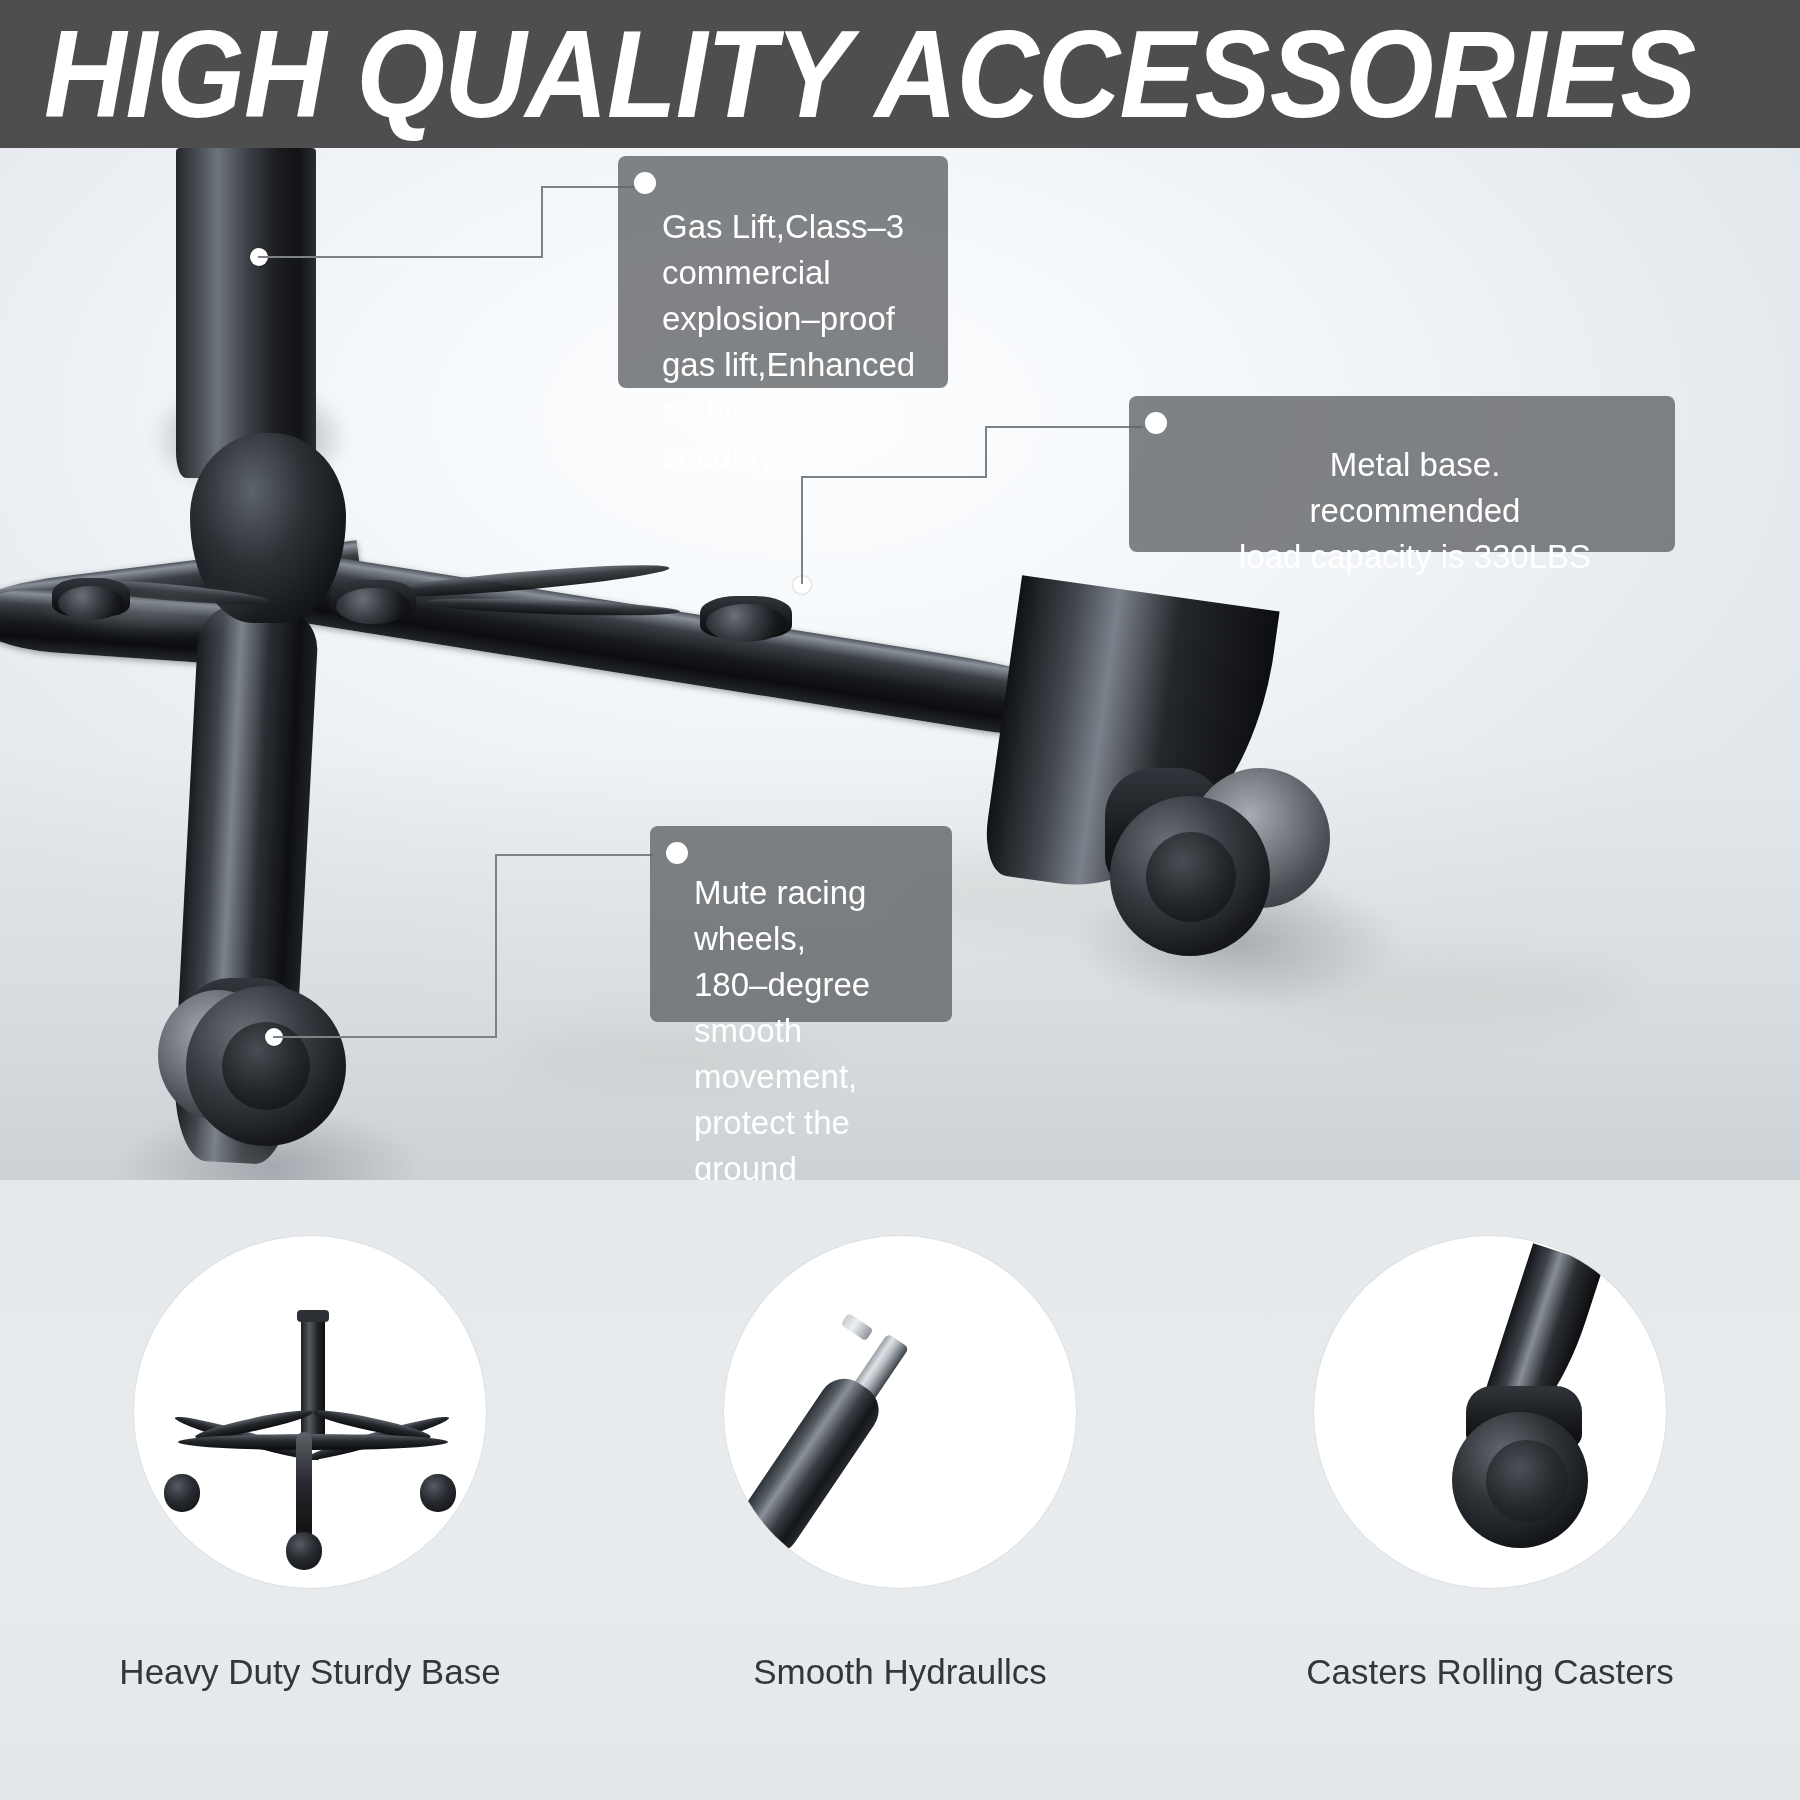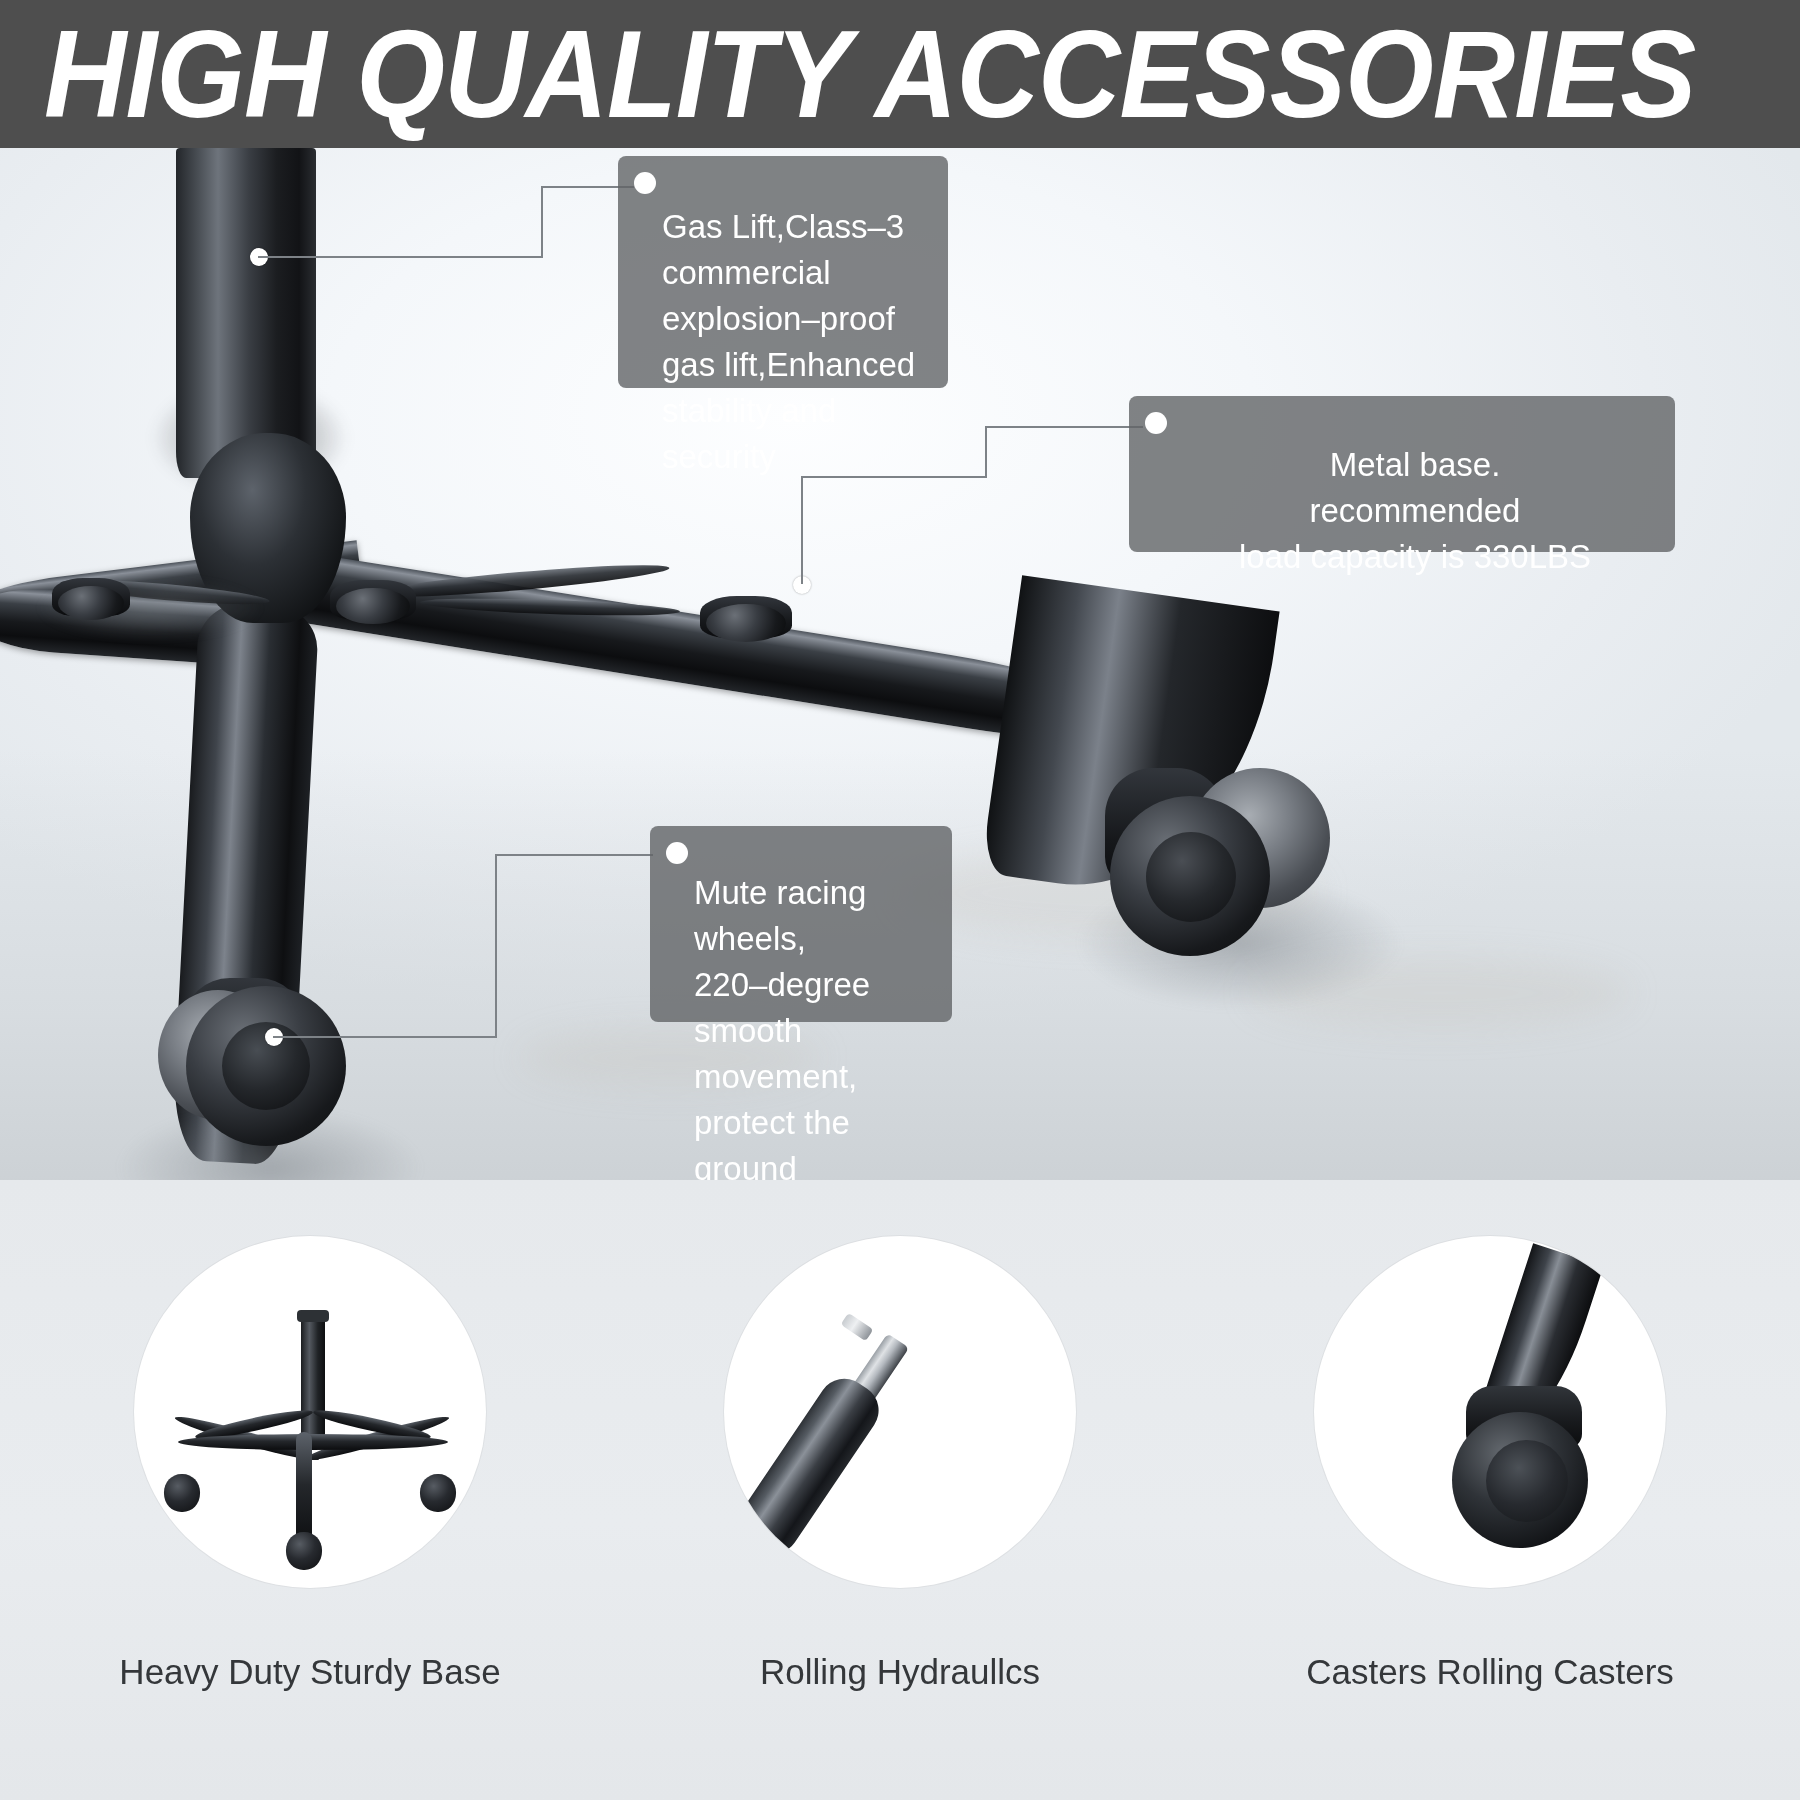--- a/index.html
+++ b/index.html
@@ -446,21 +446,21 @@
     </div>
 
     <div class="anchor-dot" style="left:265px; top:880px;"></div>
     <div class="lead h" style="left:273px; top:888px;  width:222px;"></div>
     <div class="lead v" style="left:495px; top:706px;  height:184px;"></div>
     <div class="lead h" style="left:495px; top:706px;  width:158px;"></div>
 
     <div class="callout" style="left:650px; top:678px; width:302px; height:196px;">
       <div class="callout-dot"></div>
       <div class="callout-text" style="top:44px;">Mute racing wheels,
-220–degree smooth
+180–degree smooth
 movement,
 protect the ground</div>
     </div>
 
   </div>
 
   <div class="bottom">
 
     <div class="thumb" style="left:134px; top:56px;">
       <div class="t1-post"></div>
@@ -477,21 +477,21 @@
       <div class="t1-wheel" style="left:286px; top:238px;"></div>
       <div class="t1-wheel" style="left:152px; top:296px;"></div>
     </div>
     <div class="thumb-caption" style="left:10px; top:470px;">Heavy Duty Sturdy Base</div>
 
     <div class="thumb" style="left:724px; top:56px;">
       <div class="t2-rod-tip"></div>
       <div class="t2-rod"></div>
       <div class="t2-cyl"></div>
     </div>
-    <div class="thumb-caption" style="left:600px; top:470px;">Rolling Hydraullcs</div>
+    <div class="thumb-caption" style="left:600px; top:470px;">Smooth Hydraullcs</div>
 
     <div class="thumb" style="left:1314px; top:56px;">
       <div class="t3-arm"></div>
       <div class="t3-yoke"></div>
       <div class="t3-wheel"></div>
       <div class="t3-hub"></div>
     </div>
     <div class="thumb-caption" style="left:1190px; top:470px;">Casters Rolling Casters</div>
 
   </div>

